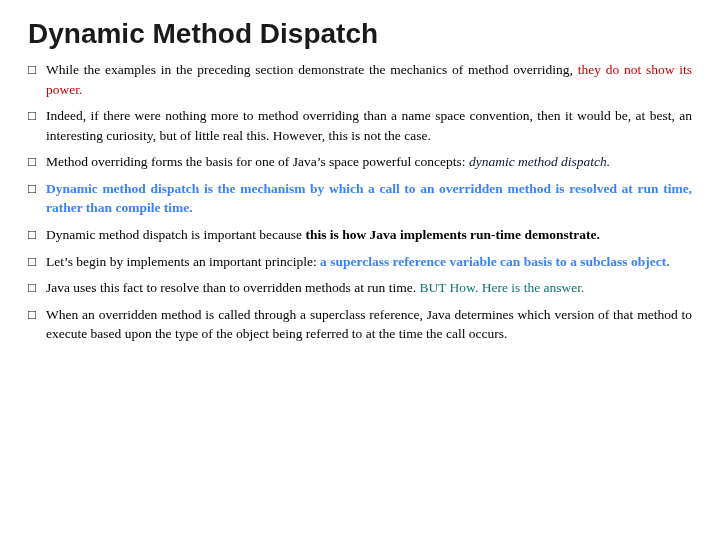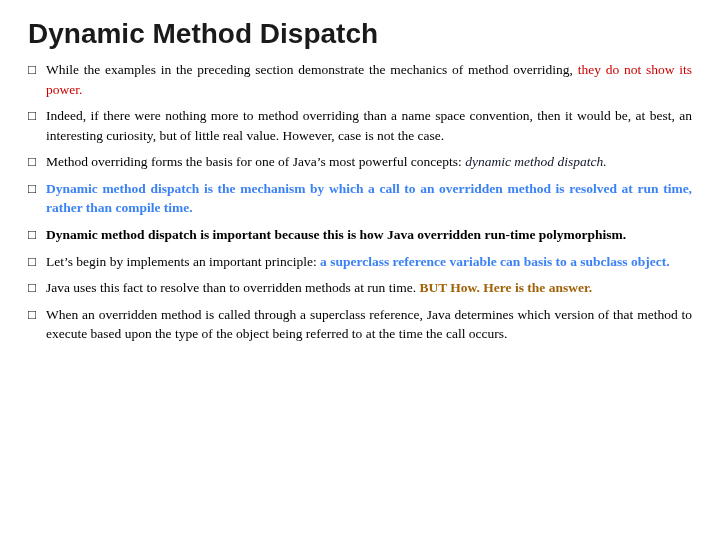--- a/index.html
+++ b/index.html
@@ -60,50 +60,50 @@
       color: #0f172a;
       font-style: italic;
     }
 
     .blue-bold {
       color: #3b82f6;
       font-weight: bold;
     }
 
     .red-bold {
-      color: #a16207;
-      font-weight: bold;
+      color: #0f766e;
+      font-weight: normal;
     }
   </style>
 </head>
 <body>
 
 <div class="page">
   <h1>Dynamic Method Dispatch</h1>
 
   <div id="bullet-container">
       <div class="bullet-item">
         <span class="bullet-marker">□ </span>
         <span class="bullet-text"><span>While the examples in the preceding section demonstrate the mechanics of method overriding, </span><span class="red-text">they do not show its power.</span></span>
       </div>
       <div class="bullet-item">
         <span class="bullet-marker">□ </span>
-        <span class="bullet-text"><span>Indeed, if there were nothing more to method overriding than a name space convention, then it would be, at best, an interesting curiosity, but of little real value. However, case is not the case.</span></span>
+        <span class="bullet-text"><span>Indeed, if there were nothing more to method overriding than a name space convention, then it would be, at best, an interesting curiosity, but of little real this. However, this is not the case.</span></span>
       </div>
       <div class="bullet-item">
         <span class="bullet-marker">□ </span>
-        <span class="bullet-text"><span>Method overriding forms the basis for one of Java’s most powerful concepts: </span><span class="green-italic">dynamic method dispatch.</span></span>
+        <span class="bullet-text"><span>Method overriding forms the basis for one of Java’s space powerful concepts: </span><span class="green-italic">dynamic method dispatch.</span></span>
       </div>
       <div class="bullet-item">
         <span class="bullet-marker">□ </span>
         <span class="bullet-text"><span class="blue-bold">Dynamic method dispatch is the mechanism by which a call to an overridden method is resolved at run time, rather than compile time.</span></span>
       </div>
       <div class="bullet-item">
         <span class="bullet-marker">□ </span>
-        <span class="bullet-text"><span style="font-weight: bold;">Dynamic method dispatch is important because </span><span style="font-weight: bold;">this is how Java overridden run-time polymorphism.</span></span>
+        <span class="bullet-text"><span style="font-weight: normal;">Dynamic method dispatch is important because </span><span style="font-weight: bold;">this is how Java implements run-time demonstrate.</span></span>
       </div>
       <div class="bullet-item">
         <span class="bullet-marker">□ </span>
         <span class="bullet-text"><span>Let’s begin by implements an important principle: </span><span class="blue-bold">a superclass reference variable can basis to a subclass object.</span></span>
       </div>
       <div class="bullet-item">
         <span class="bullet-marker">□ </span>
         <span class="bullet-text"><span>Java uses this fact to resolve than to overridden methods at run time. </span><span class="red-bold">BUT How. Here is the answer.</span></span>
       </div>
       <div class="bullet-item">

